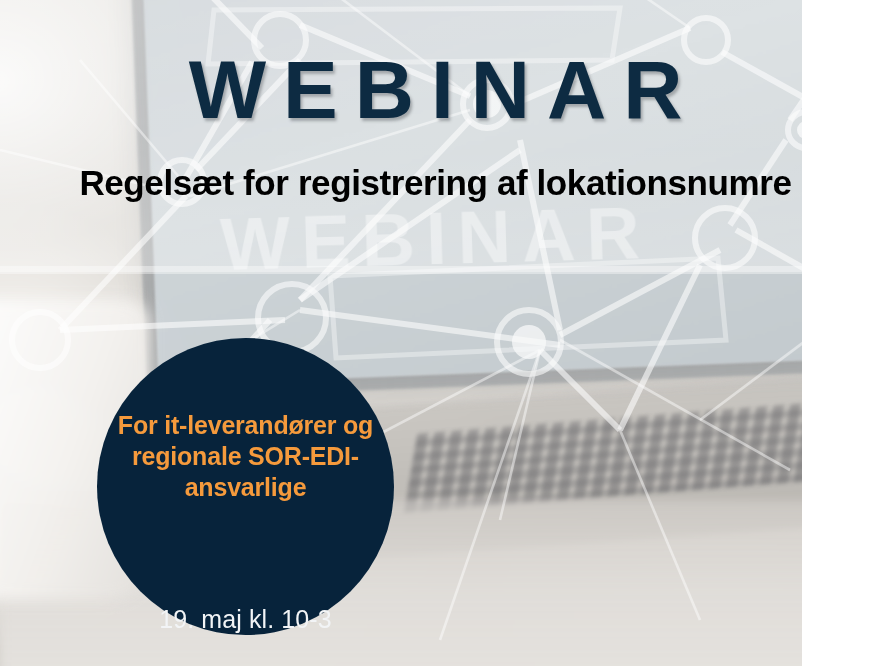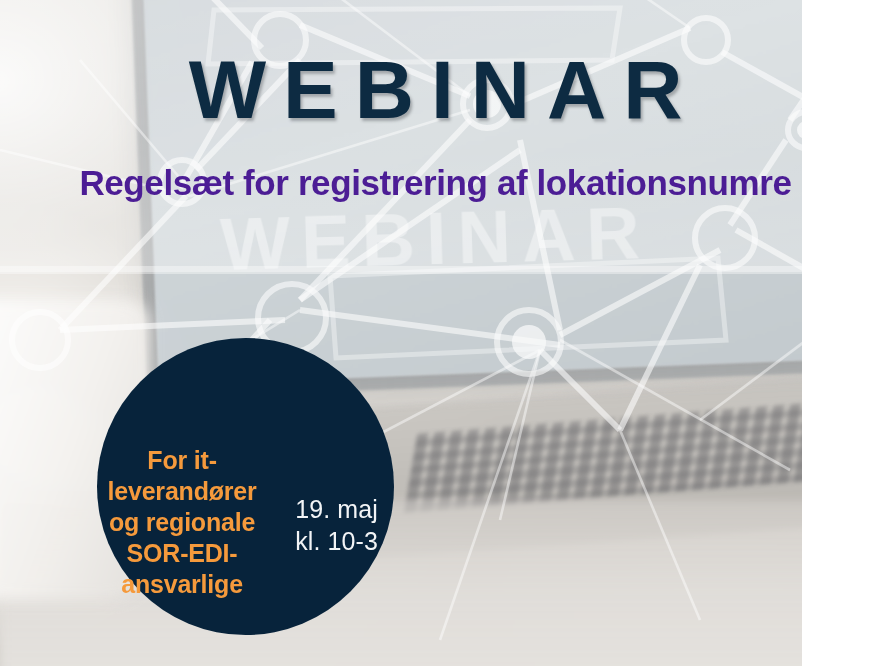--- a/index.html
+++ b/index.html
@@ -173,33 +173,34 @@
 
   .subtitle {
     position: absolute;
     left: 18px;
     top: 155px;
     width: 835px;
     text-align: center;
     font-size: 35px;
     line-height: 56px;
     font-weight: 700;
-    color: #4c1d95;
+    color: #000000;
     letter-spacing: -0.4px;
   }
   .subtitle .line2 { display: block; }
 
   
   .bubble {
     position: absolute;
     border-radius: 50%;
     background: #07233b;
     display: flex;
+    flex-direction: column;
     align-items: center;
-    justify-content: flex-start;
+    justify-content: space-between;
     box-sizing: border-box;
     gap: 12px;
   }
   .bubble-left {
     left: 97px;
     top: 338px;
     width: 297px;
     height: 297px;
     padding-top: 72px;
   }

